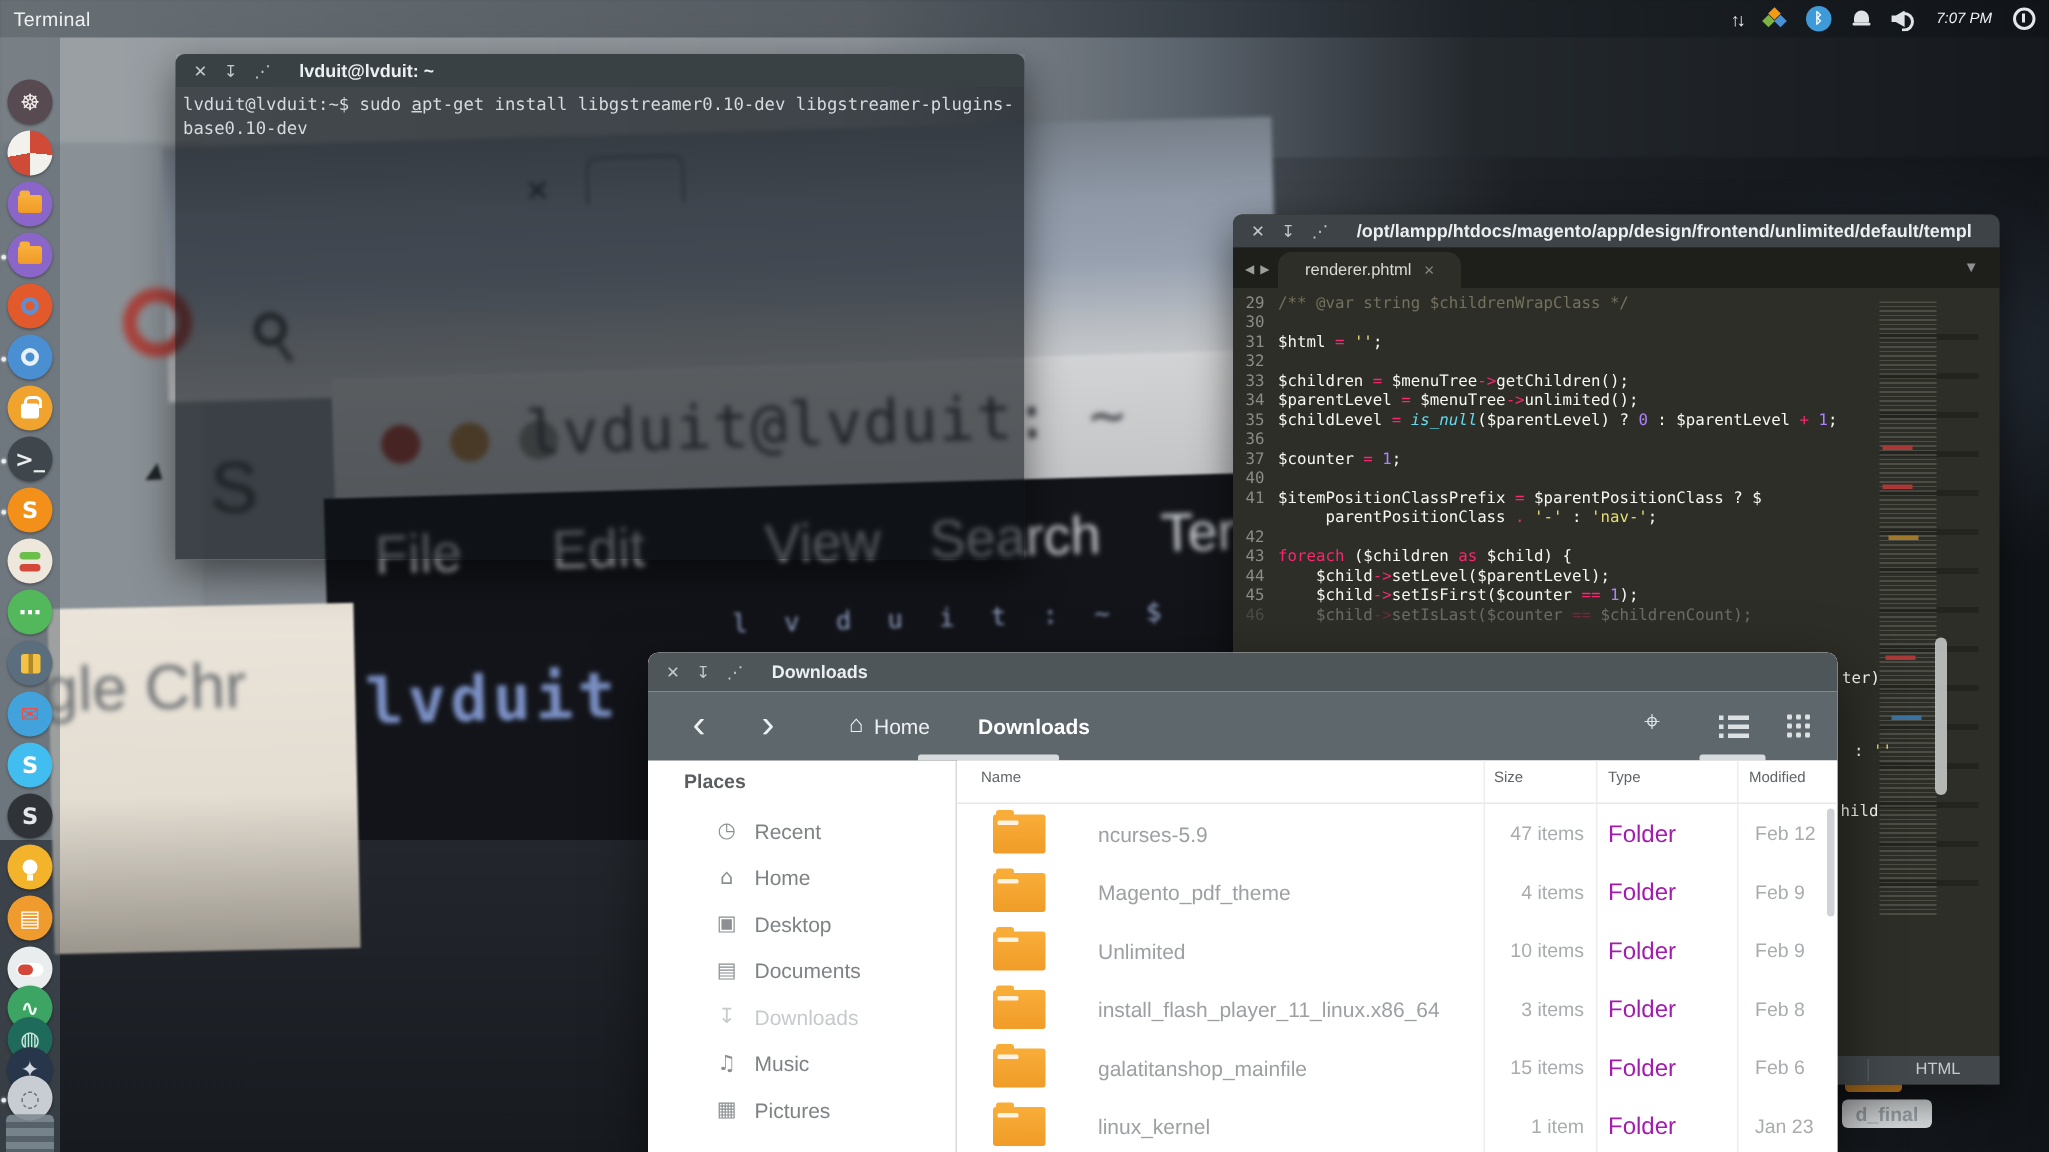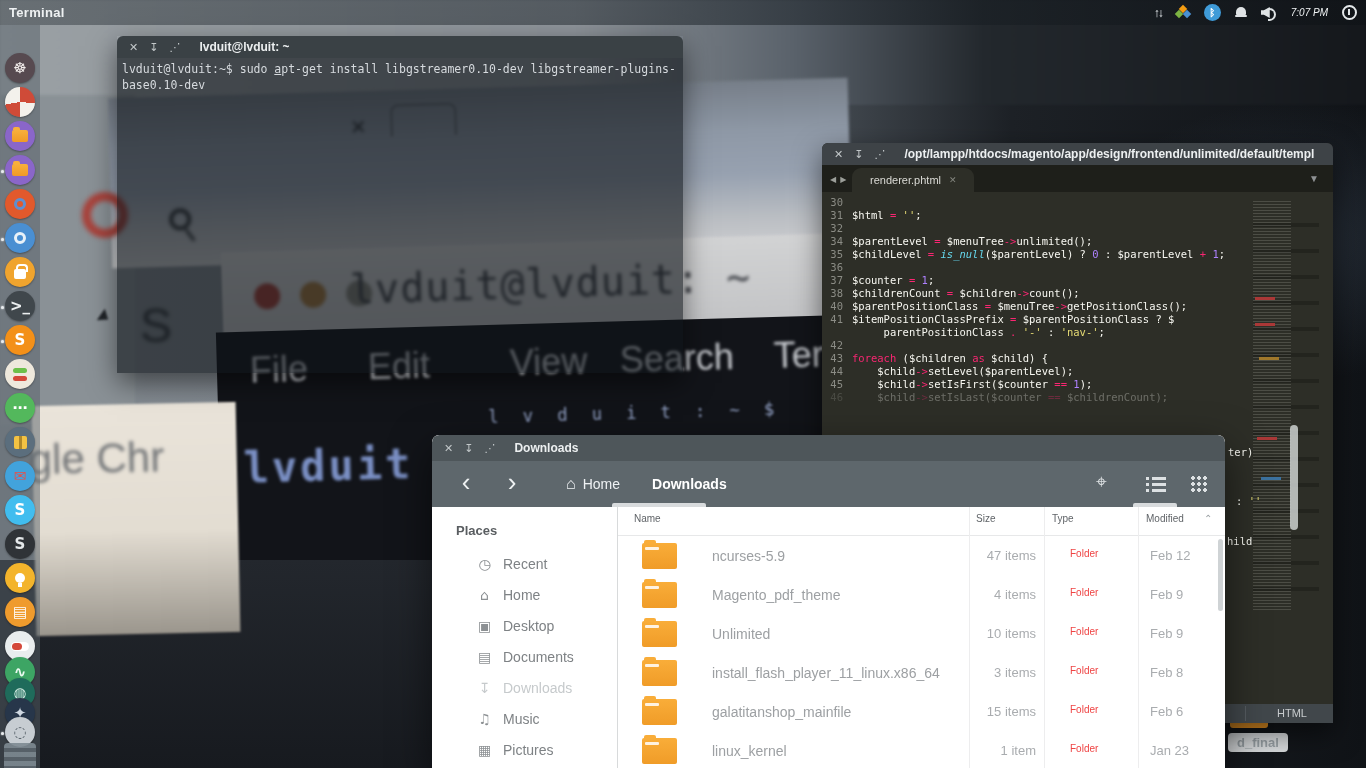--- a/index.html
+++ b/index.html
@@ -34,21 +34,21 @@
   .wp-smallprompt { position:absolute; left:270px; top:82px; font-size:17px; letter-spacing:7px; color:#93a2c6; filter:blur(1.2px); }
   .wp-bluetext { position:absolute; left:24px; top:112px; font-size:42px; font-weight:bold; letter-spacing:3px; color:#7b90c5; filter:blur(1.4px); }
   .wp-bottomleft { position:absolute; left:0; top:560px; width:445px; height:208px; background:linear-gradient(to bottom,#23272d,#171a1f); }
   .wp-cream { position:absolute; left:34px; top:404px; width:204px; height:230px; transform:rotate(-1.2deg);
     background:linear-gradient(to bottom,#eae4da 0%,#e3ddd2 55%,#9b968d 100%); filter:blur(.8px); }
   .wp-chrome { position:absolute; left:-4px; top:30px; font-size:42px; color:#707376; filter:blur(1.6px); white-space:nowrap; }
 
   
   #panel { position:absolute; left:0; top:0; width:1366px; height:25px; z-index:40; display:flex; align-items:center;
     background:linear-gradient(to right, rgba(44,52,58,.45), rgba(30,37,43,.55) 55%, rgba(14,18,22,.62)); }
-  #panel .app-title { color:#eef1f2; font-weight:bold; font-size:13px; padding-left:9px; letter-spacing:.3px; }
+  #panel .app-title { color:#eef1f2; font-weight:normal; font-size:13px; padding-left:9px; letter-spacing:.3px; }
   #tray { margin-left:auto; display:flex; align-items:center; gap:14px; padding-right:9px; height:100%; }
   .tr-arrows { color:#e6eaec; font-size:12px; letter-spacing:-2px; }
   .tr-diamond { position:relative; width:14px; height:14px; }
   .tr-diamond i { position:absolute; width:6px; height:6px; transform:rotate(45deg); }
   .tr-bt { width:17px; height:17px; border-radius:50%; background:#3f9bd8; color:#fff; font-size:10px; font-weight:bold; display:flex; align-items:center; justify-content:center; font-family:"DejaVu Sans",sans-serif; }
   .tr-bell { position:relative; width:12px; height:11px; }
   .tr-bell::before { content:""; position:absolute; left:1px; top:0; width:10px; height:8px; background:#dfe3e5; border-radius:5px 5px 1px 1px; }
   .tr-bell::after { content:""; position:absolute; left:0; top:8px; width:12px; height:2px; background:#dfe3e5; border-radius:1px; }
   .tr-speaker { position:relative; width:16px; height:13px; }
   .tr-speaker::before { content:""; position:absolute; left:0; top:1px; width:9px; height:11px; background:#dfe3e5;
@@ -132,37 +132,37 @@
   #files .crumb .house { font-size:16px; }
   #files .crumb-cur { font-weight:bold; color:#fff; font-size:14px; }
   #files .tb-underline { position:absolute; bottom:0; height:4px; background:#d8dbdd; border-radius:2px 2px 0 0; }
   #files .tool-ico { position:absolute; top:10px; color:#dde1e3; }
   .ico-list { width:20px; height:16px; background:
       linear-gradient(#dde1e3,#dde1e3) 0 1px/3px 3px no-repeat, linear-gradient(#dde1e3,#dde1e3) 6px 1px/14px 3px no-repeat,
       linear-gradient(#dde1e3,#dde1e3) 0 7px/3px 3px no-repeat, linear-gradient(#dde1e3,#dde1e3) 6px 7px/14px 3px no-repeat,
       linear-gradient(#dde1e3,#dde1e3) 0 13px/3px 3px no-repeat, linear-gradient(#dde1e3,#dde1e3) 6px 13px/14px 3px no-repeat; }
   .ico-grid { width:17px; height:17px; background:radial-gradient(circle, #dde1e3 1.8px, transparent 2px); background-size:6px 6px; }
   #files .content { display:flex; height:261px; }
-  #files .sidebar { width:186px; background:#fff; border-right:1px solid #d8dadb; padding-top:10px; }
+  #files .sidebar { width:206px; background:#fff; border-right:1px solid #d8dadb; }
   #files .sb-header { font-weight:bold; font-size:13px; color:#595d60; padding:6px 0 10px 24px; }
   .sb-item { display:flex; align-items:center; gap:10px; height:31px; padding-left:44px; font-size:14px; color:#7e8285; }
   .sb-item .ic { width:17px; text-align:center; color:#8c9093; font-size:14px; font-family:"DejaVu Sans",sans-serif; }
   .sb-item.dim, .sb-item.dim .ic { color:#c6cacc; }
   #files .list { position:relative; flex:1; background:#fff; }
   #files .lheader { position:relative; height:29px; border-bottom:1px solid #e7e8e9; }
   #files .lheader span { position:absolute; top:6px; font-size:10px; color:#606468; }
   #files .vsep { position:absolute; top:0; bottom:0; width:1px; background:#ededee; }
   #files .rows { position:absolute; left:0; top:30px; right:0; bottom:0; }
   .frow { position:relative; height:39px; }
   .frow .ficon { position:absolute; left:24px; top:6px; width:35px; height:26px; background:linear-gradient(#f9ad39,#f09c28); border-radius:2px; }
   .frow .ficon::before { content:""; position:absolute; left:2px; top:-3px; width:12px; height:4px; background:#f9ad39; border-radius:2px 2px 0 0; }
   .frow .ficon::after { content:""; position:absolute; left:3px; top:4px; width:14px; height:3px; background:rgba(255,255,255,.85); border-radius:1px; }
   .frow .name { position:absolute; left:65px; top:11px; font-size:14px; color:#9da0a3;margin-left:29px; }
   .frow .size { position:absolute; left:330px; width:88px; top:11px; font-size:13px; color:#a9acaf; text-align:right; }
-  .frow .type { position:absolute; left:452px; top:11px; font-size:10px; color:#ef4444; }
+  .frow .type { position:absolute; left:434px; top:11px; font-size:16px; color:#a21caf; }
   .frow .date { position:absolute; left:532px; top:11px; font-size:13px; color:#a9acaf; }
   #files .lscroll { position:absolute; right:2px; top:32px; width:5px; height:72px; background:#cfd3d5; border-radius:3px; }
 </style>
 </head>
 <body>
 
 <div id="wallpaper">
   <div class="wp-topband"></div>
   <div class="wp-left"></div>
   <div class="wp-upper">
@@ -213,29 +213,30 @@
       <span>◀</span>
       <span>▶</span>
     </div>
     <div class="tab">
       <span>renderer.phtml</span>
       <span class="x">✕</span>
     </div>
     <span class="tab-dd">▼</span>
   </div>
   <div class="code" id="code-lines">
+      <div class="cline"><span class="gut">29</span><span><span class="tk-cm">/** @var string $childrenWrapClass */</span></span></div>
       <div class="cline"><span class="gut">30</span><span></span></div>
       <div class="cline"><span class="gut">31</span><span><span class="tk-v">$html </span><span class="tk-op">= </span><span class="tk-str">''</span><span class="tk-v">;</span></span></div>
       <div class="cline"><span class="gut">32</span><span></span></div>
+      <div class="cline"><span class="gut">33</span><span><span class="tk-v">$children </span><span class="tk-op">= </span><span class="tk-v">$menuTree</span><span class="tk-op">-&gt;</span><span class="tk-v">getChildren();</span></span></div>
       <div class="cline"><span class="gut">34</span><span><span class="tk-v">$parentLevel </span><span class="tk-op">= </span><span class="tk-v">$menuTree</span><span class="tk-op">-&gt;</span><span class="tk-v">unlimited();</span></span></div>
       <div class="cline"><span class="gut">35</span><span><span class="tk-v">$childLevel </span><span class="tk-op">= </span><span class="tk-fn">is_null</span><span class="tk-v">($parentLevel) ? </span><span class="tk-num">0</span><span class="tk-v"> : $parentLevel </span><span class="tk-op">+</span><span class="tk-v"> </span><span class="tk-num">1</span><span class="tk-v">;</span></span></div>
       <div class="cline"><span class="gut">36</span><span></span></div>
       <div class="cline"><span class="gut">37</span><span><span class="tk-v">$counter </span><span class="tk-op">= </span><span class="tk-num">1</span><span class="tk-v">;</span></span></div>
-      <div class="cline"><span class="gut">38</span><span><span class="tk-v">$childrenCount </span><span class="tk-op">= </span><span class="tk-v">$children</span><span class="tk-op">-&gt;</span><span class="tk-v">count();</span></span></div>
-      <div class="cline"><span class="gut">40</span><span><span class="tk-v">$parentPositionClass </span><span class="tk-op">= </span><span class="tk-v">$menuTree</span><span class="tk-op">-&gt;</span><span class="tk-v">getPositionClass();</span></span></div>
+      <div class="cline"><span class="gut">40</span></div>
       <div class="cline"><span class="gut">41</span><span><span class="tk-v">$itemPositionClassPrefix </span><span class="tk-op">= </span><span class="tk-v">$parentPositionClass ? $</span></span></div>
       <div class="cline"><span class="gut"></span><span><span class="tk-v">     parentPositionClass </span><span class="tk-op">.</span><span class="tk-v"> </span><span class="tk-str">'-'</span><span class="tk-v"> : </span><span class="tk-str">'nav-'</span><span class="tk-v">;</span></span></div>
       <div class="cline"><span class="gut">42</span><span></span></div>
       <div class="cline"><span class="gut">43</span><span><span class="tk-kw">foreach</span><span class="tk-v"> ($children </span><span class="tk-kw">as</span><span class="tk-v"> $child) {</span></span></div>
       <div class="cline"><span class="gut">44</span><span><span class="tk-v">    $child</span><span class="tk-op">-&gt;</span><span class="tk-v">setLevel($parentLevel);</span></span></div>
       <div class="cline"><span class="gut">45</span><span><span class="tk-v">    $child</span><span class="tk-op">-&gt;</span><span class="tk-v">setIsFirst($counter </span><span class="tk-op">==</span><span class="tk-v"> </span><span class="tk-num">1</span><span class="tk-v">);</span></span></div>
       <div class="cline dim"><span class="gut">46</span><span><span class="tk-v">    $child</span><span class="tk-op">-&gt;</span><span class="tk-v">setIsLast($counter </span><span class="tk-op">==</span><span class="tk-v"> $childrenCount);</span></span></div>
     </div>
   <div class="minimap"></div>
   <div class="mm-scroll"></div>

